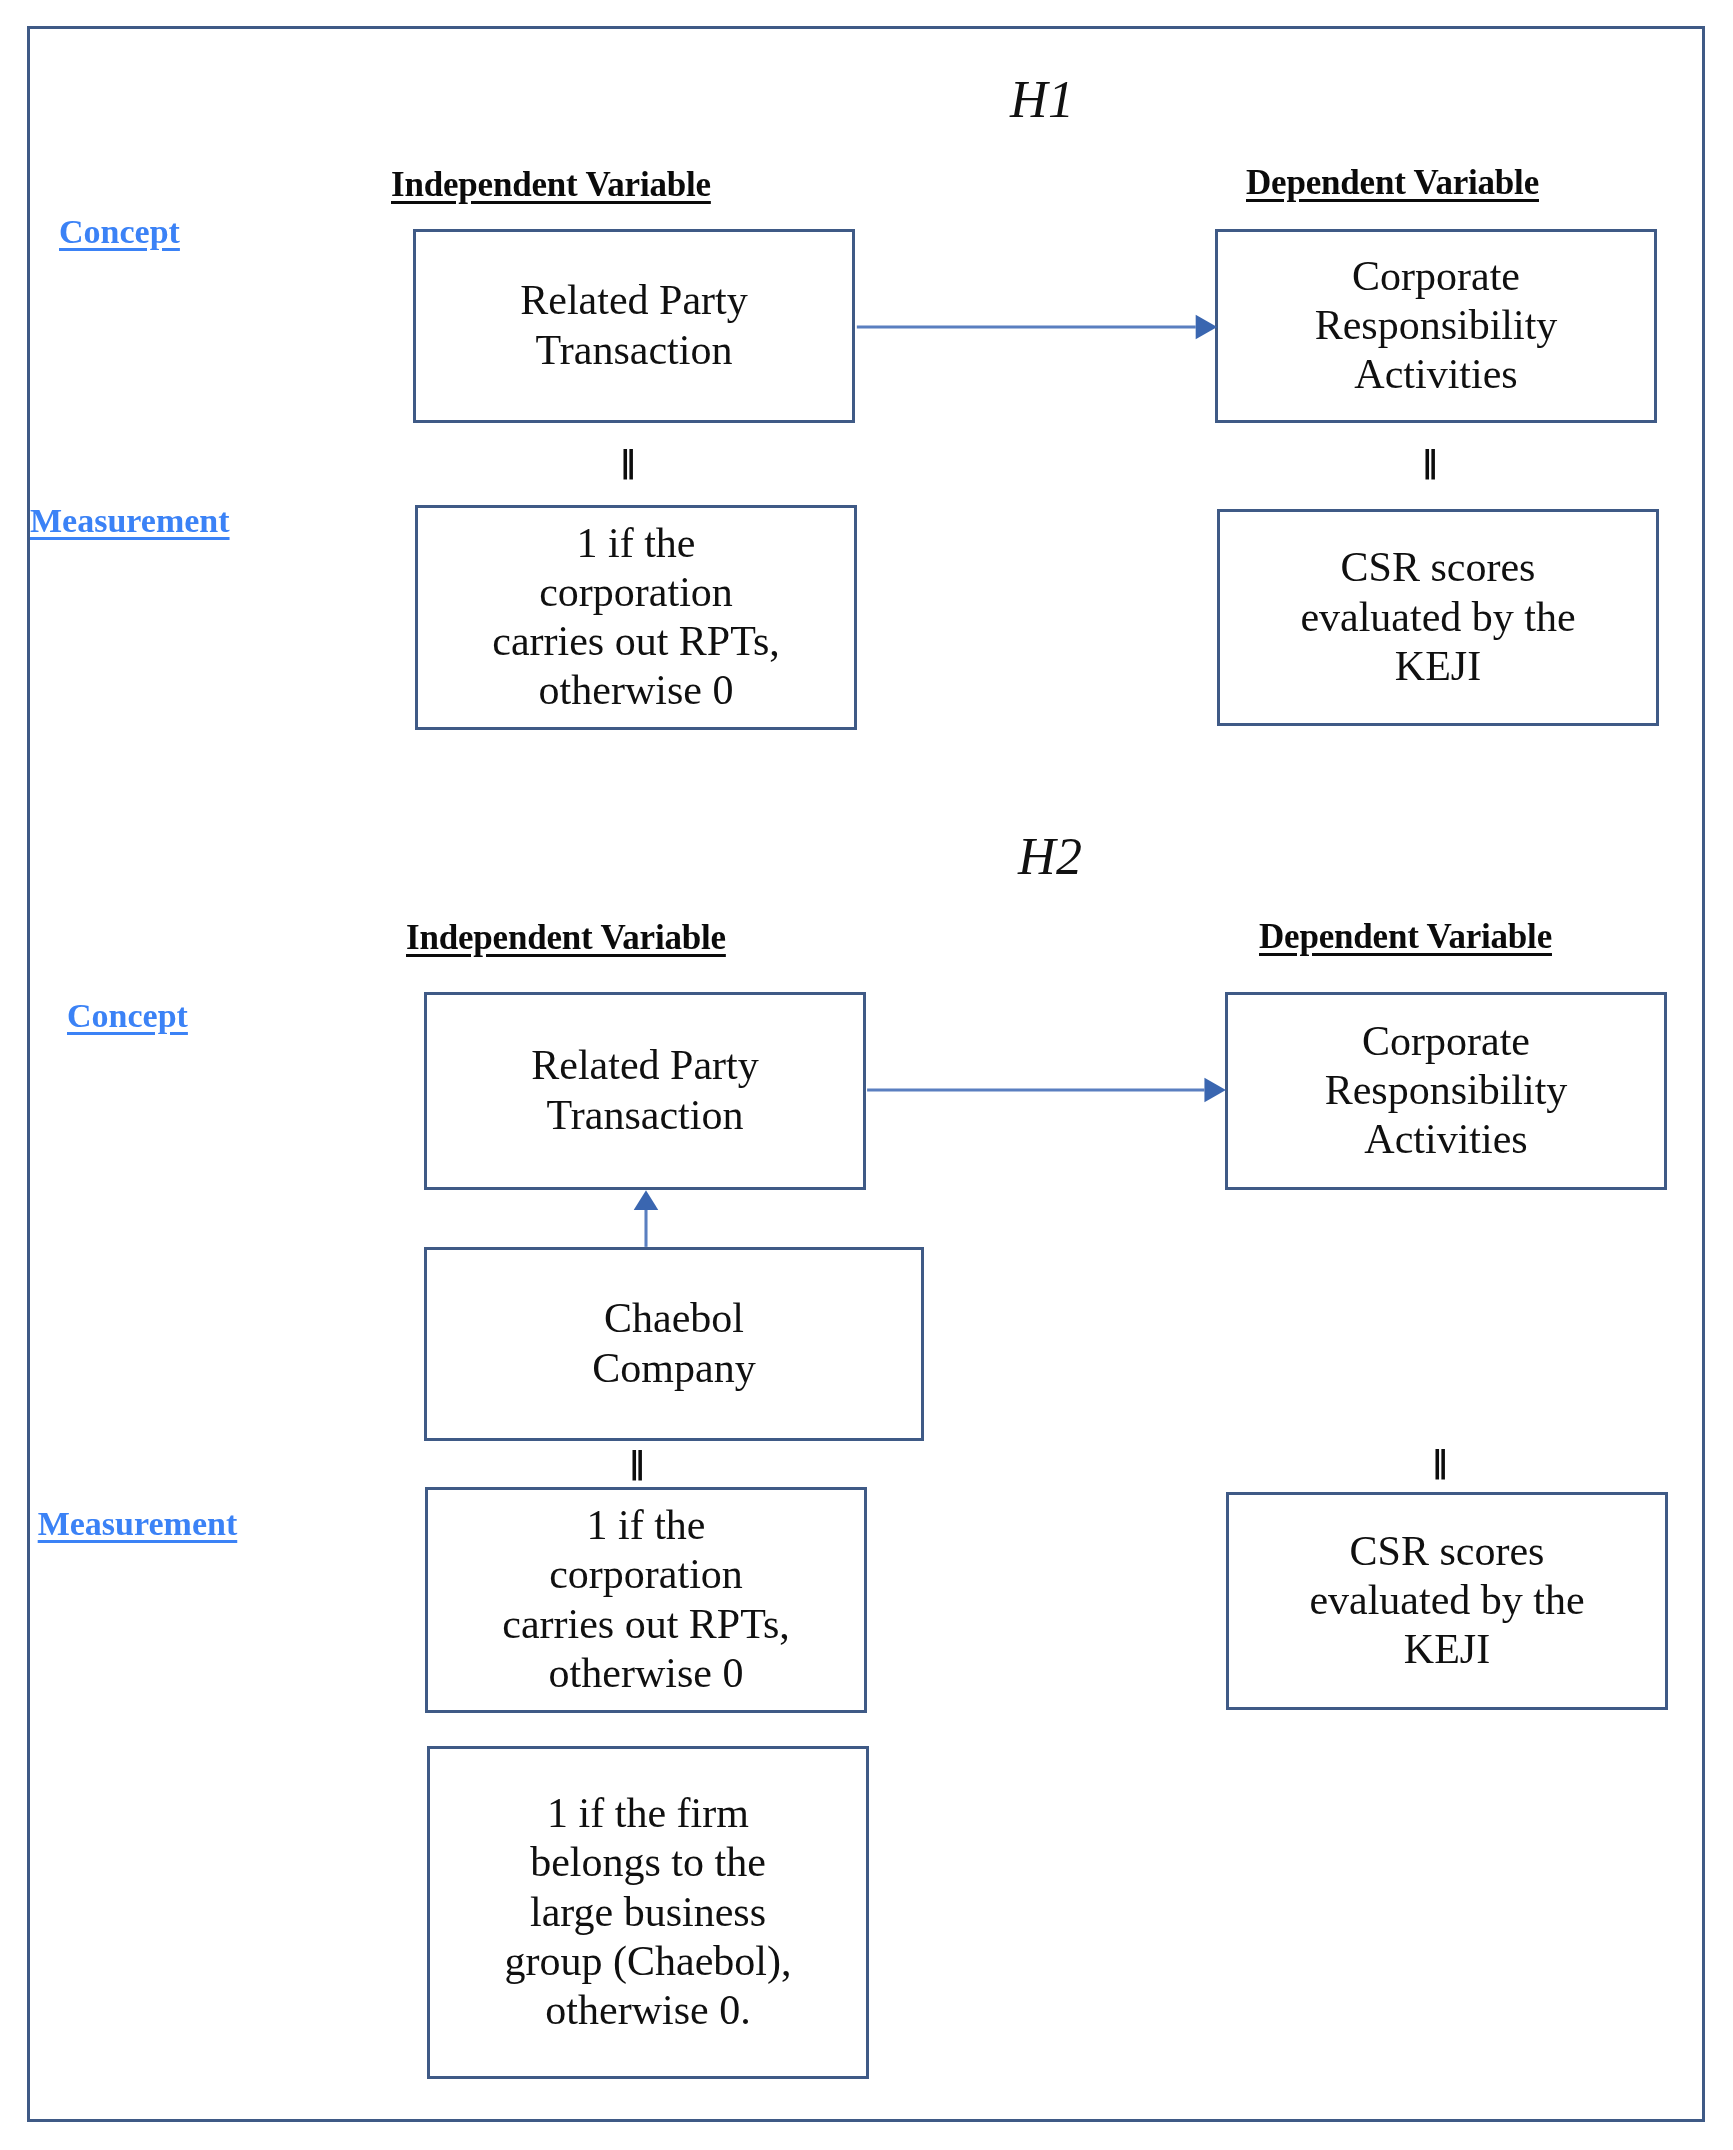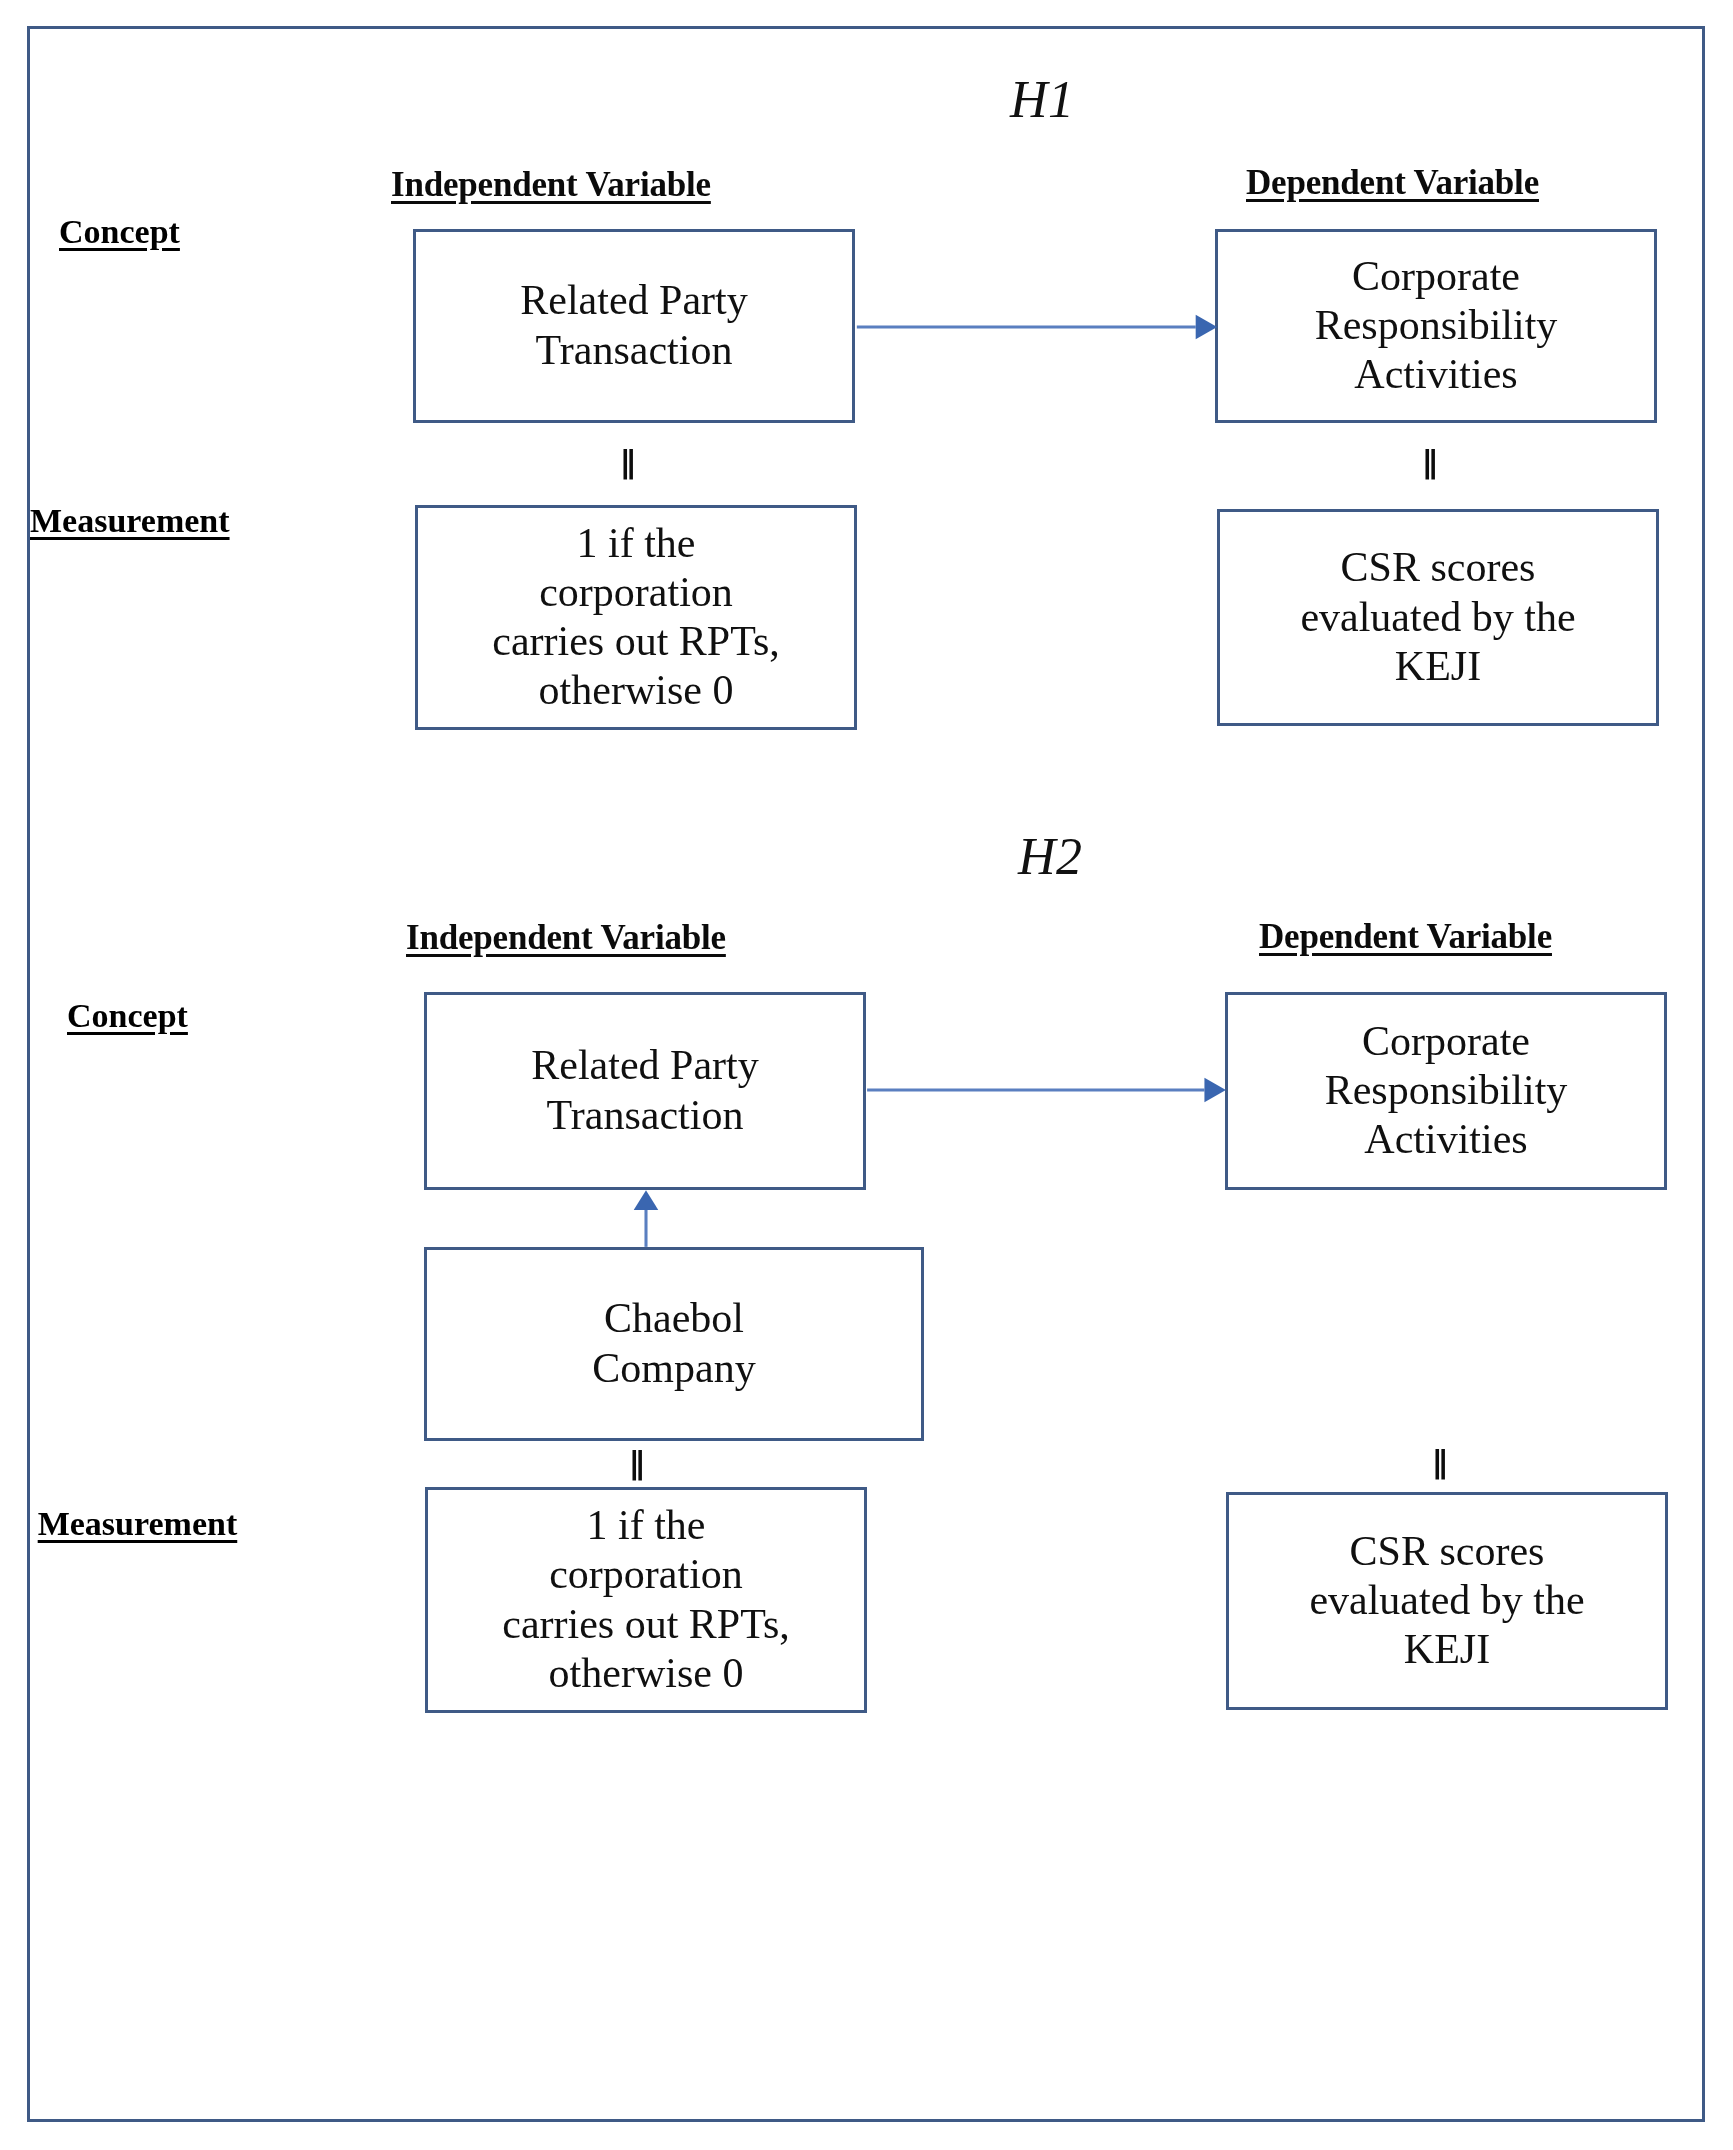--- a/index.html
+++ b/index.html
@@ -54,21 +54,21 @@
     white-space: nowrap;
     letter-spacing: -0.2px;
     text-align: center;
   }
 
   .row-label {
     position: absolute;
     font-size: 34px;
     font-weight: bold;
     font-family: "Liberation Serif", "DejaVu Serif", serif;
-    color: #000000;
+    color: #3b82f6;
     text-decoration: underline;
     text-underline-offset: 5.4px;
     text-decoration-thickness: 3.1px;
     white-space: nowrap;
   }
 
   .node-box {
     position: absolute;
     box-sizing: border-box;
     border: 3.1px solid #3f5a86;
@@ -197,16 +197,23 @@
 carries out RPTs,
 otherwise 0</div>
     </div>
 
     <div class="node-box" style="left:1196px; top:1463px; width:442px; height:218px;">
       <div class="node-text">CSR scores
 evaluated by the
 KEJI</div>
     </div>
 
+    <div class="node-box" style="left:397px; top:1717px; width:442px; height:333px;">
+      <div class="node-text">1 if the firm
+belongs to the
+large business
+group (Chaebol),
+otherwise 0.</div>
+    </div>
 
   </div>
 </div>
 
 
 </body></html>

